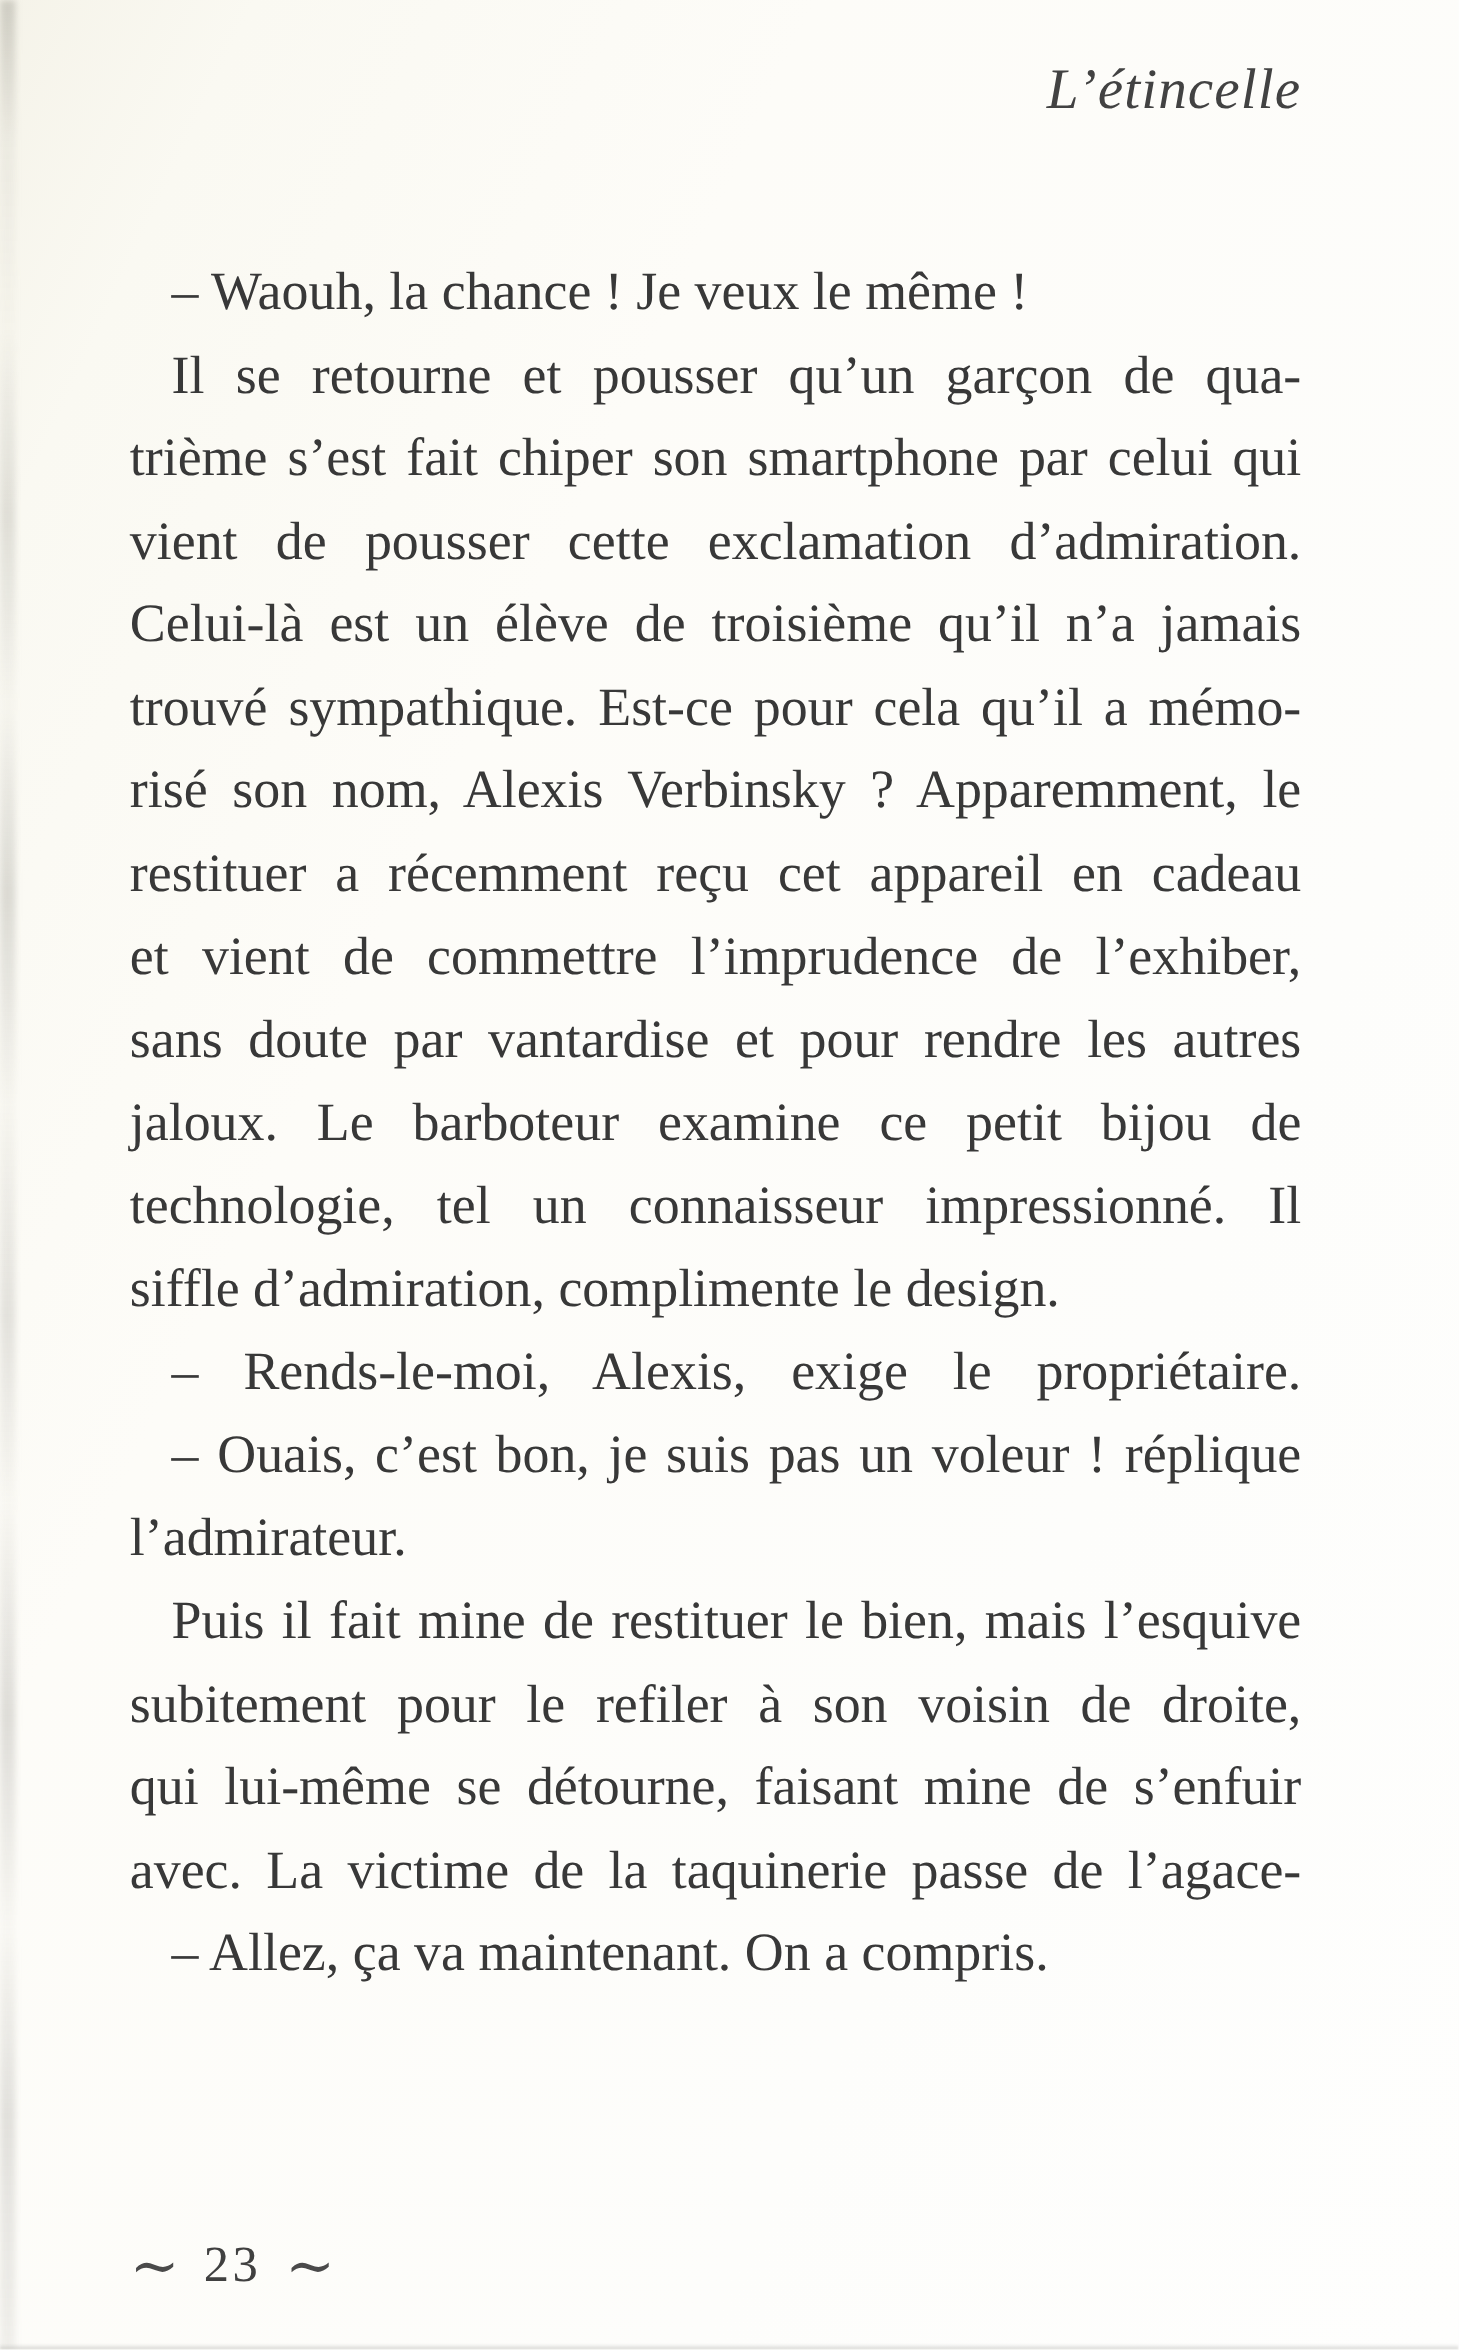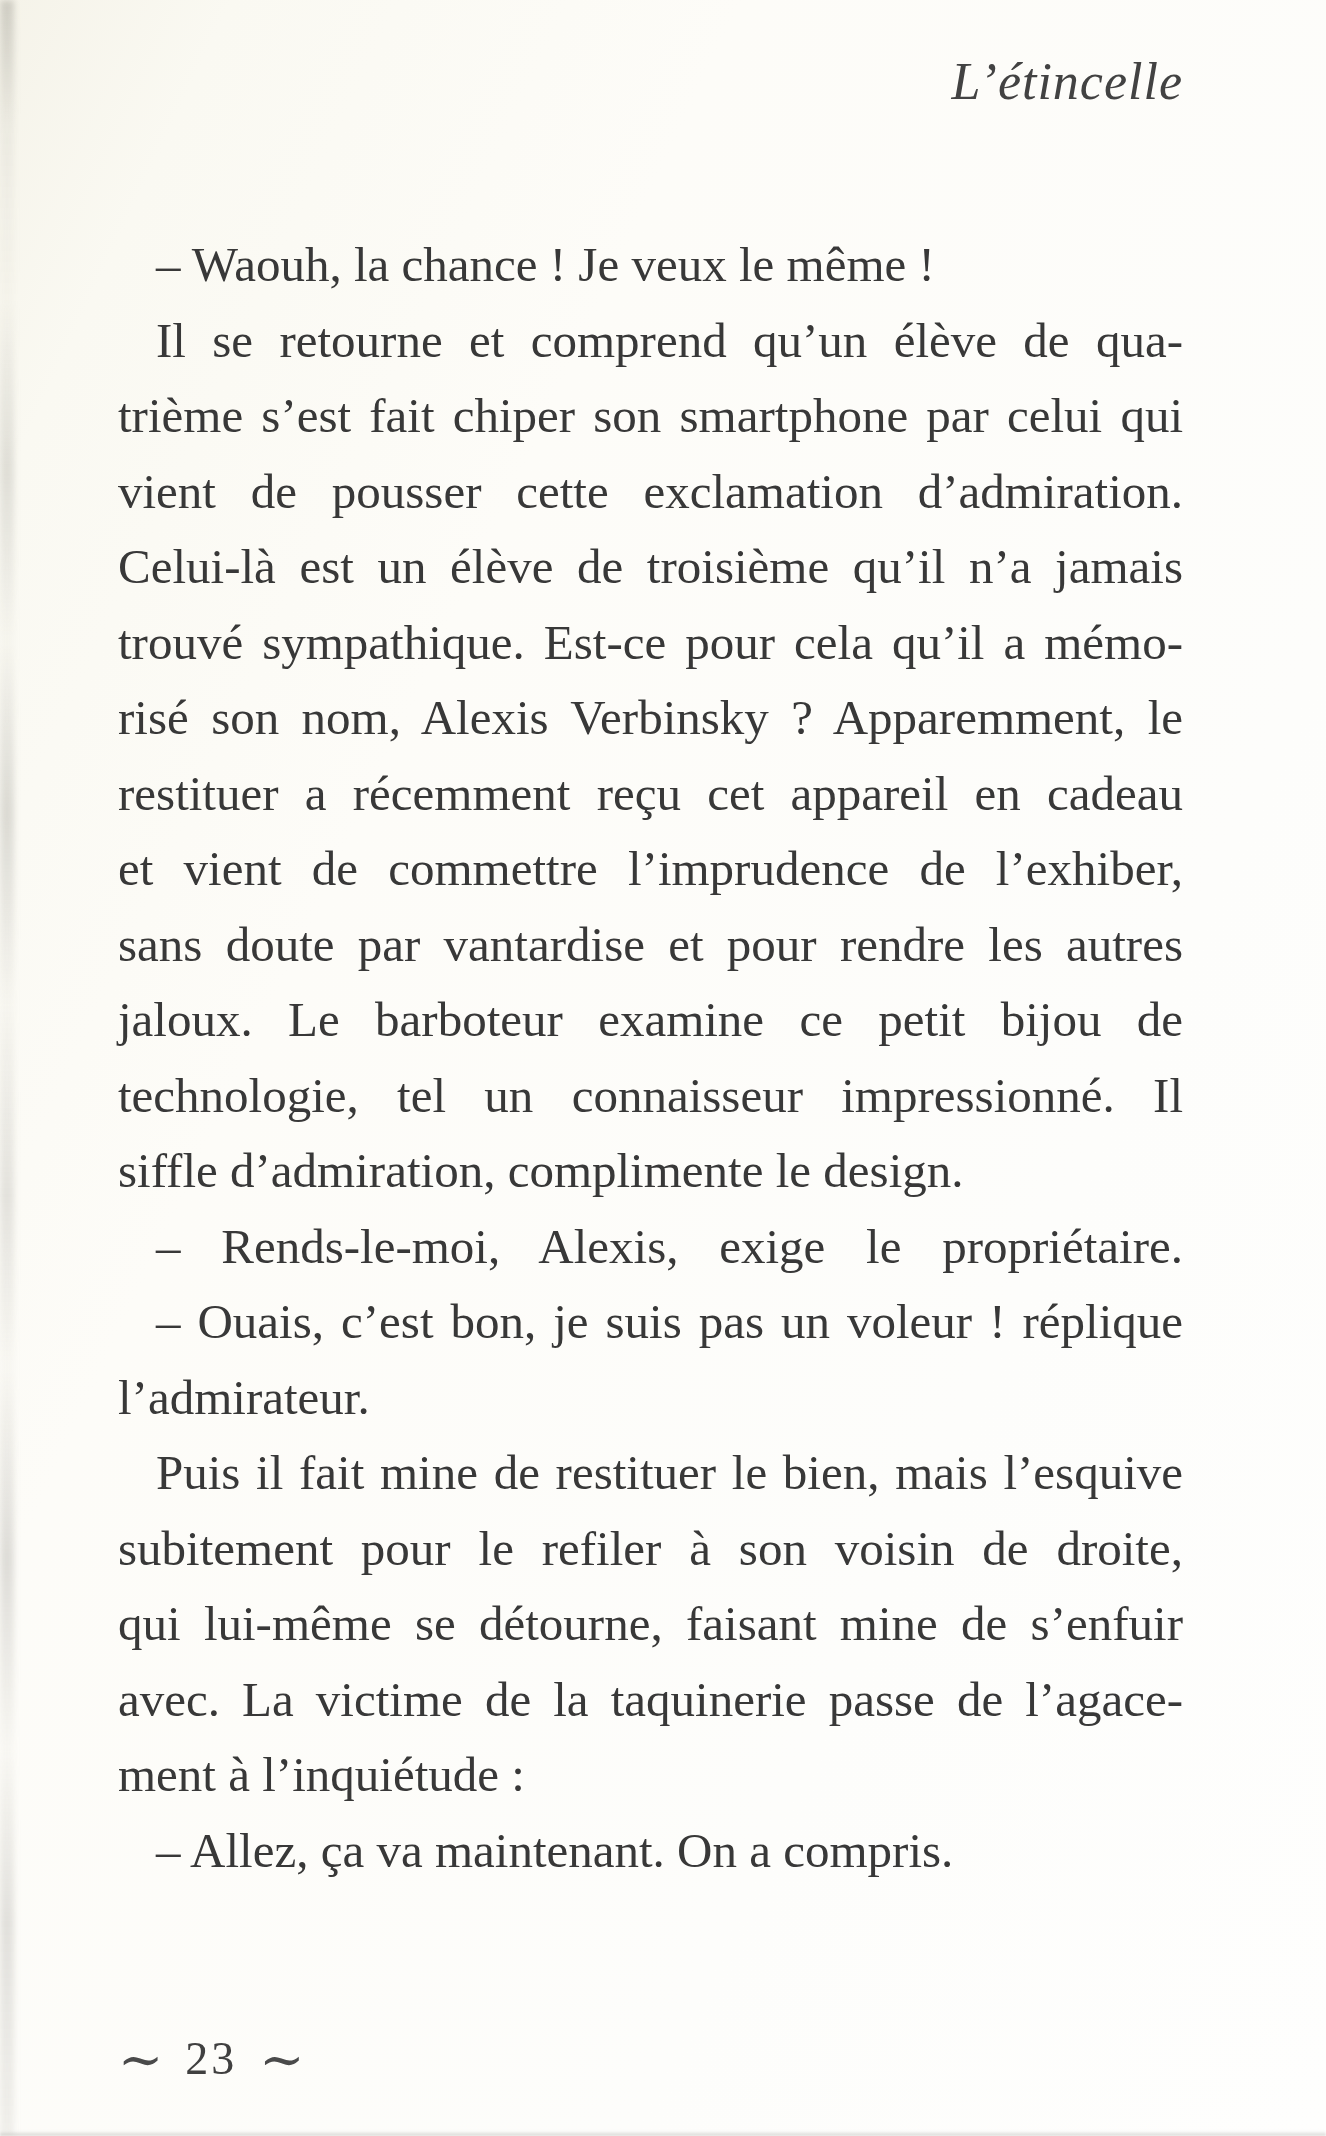--- a/index.html
+++ b/index.html
@@ -111,40 +111,39 @@
 
 <div class="page">
 
   <div class="edge-left"></div>
   <div class="edge-bottom"></div>
 
   <h1 class="running-head">L’étincelle</h1>
 
   <main class="body-text">
     <div class="line i">– Waouh, la chance ! Je veux le même !</div>
-    <div class="line i j">Il se retourne et comprend qu’un élève de qua-</div>
+    <div class="line i j">Il se retourne et pousser qu’un garçon de qua-</div>
     <div class="line j">trième s’est fait chiper son smartphone par celui qui</div>
     <div class="line j">vient de pousser cette exclamation d’admiration.</div>
     <div class="line j">Celui-là est un élève de troisième qu’il n’a jamais</div>
     <div class="line j">trouvé sympathique. Est-ce pour cela qu’il a mémo-</div>
     <div class="line j">risé son nom, Alexis Verbinsky ? Apparemment, le</div>
     <div class="line j">restituer a récemment reçu cet appareil en cadeau</div>
     <div class="line j">et vient de commettre l’imprudence de l’exhiber,</div>
     <div class="line j">sans doute par vantardise et pour rendre les autres</div>
     <div class="line j">jaloux. Le barboteur examine ce petit bijou de</div>
     <div class="line j">technologie, tel un connaisseur impressionné. Il</div>
     <div class="line">siffle d’admiration, complimente le design.</div>
     <div class="line i j">– Rends-le-moi, Alexis, exige le propriétaire.</div>
     <div class="line i j">– Ouais, c’est bon, je suis pas un voleur ! réplique</div>
     <div class="line">l’admirateur.</div>
     <div class="line i j">Puis il fait mine de restituer le bien, mais l’esquive</div>
     <div class="line j">subitement pour le refiler à son voisin de droite,</div>
     <div class="line j">qui lui-même se détourne, faisant mine de s’enfuir</div>
     <div class="line j">avec. La victime de la taquinerie passe de l’agace-</div>
-    <div class="line">ment à l’inquiétude :</div>
     <div class="line i">– Allez, ça va maintenant. On a compris.</div>
   </main>
 
   <footer class="page-footer">
     <span class="orn">∼</span><span class="num">23</span><span class="orn">∼</span>
   </footer>
 
 </div>
 
 </body></html>

